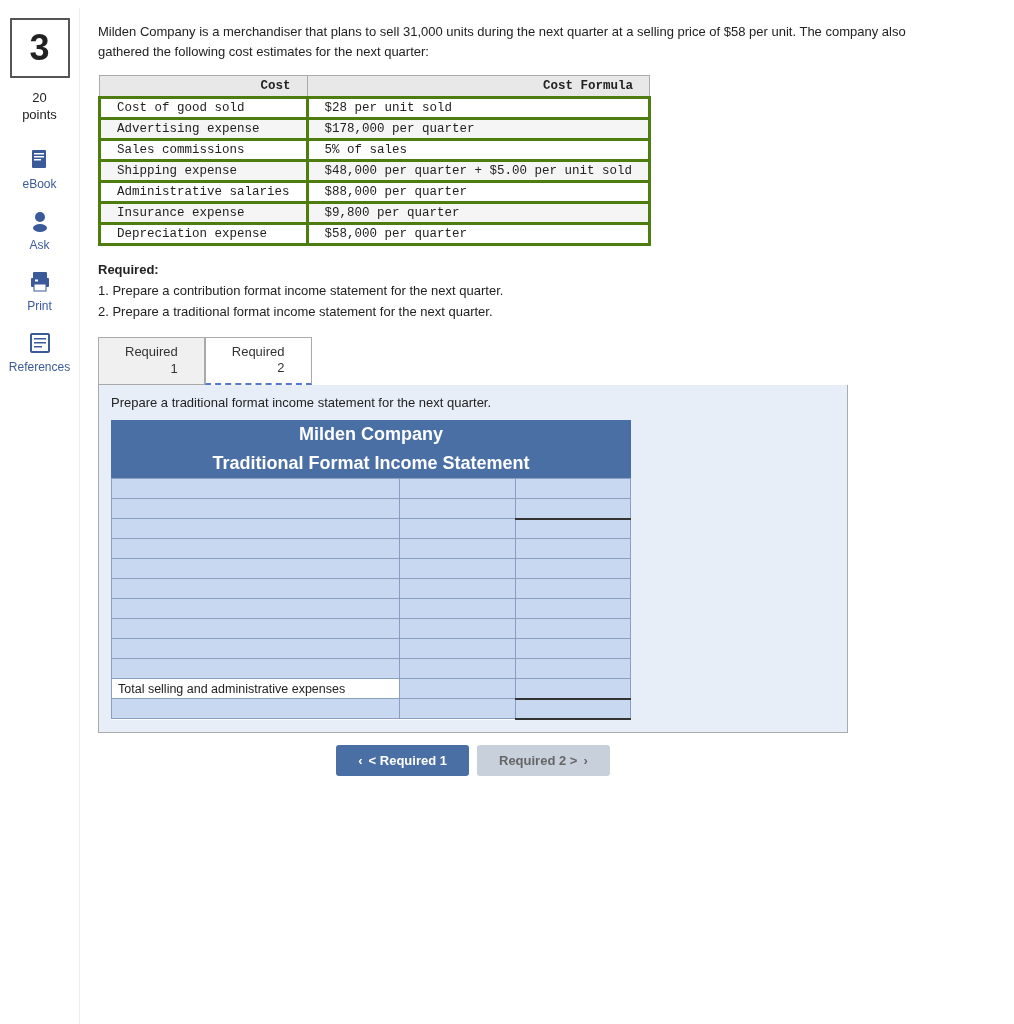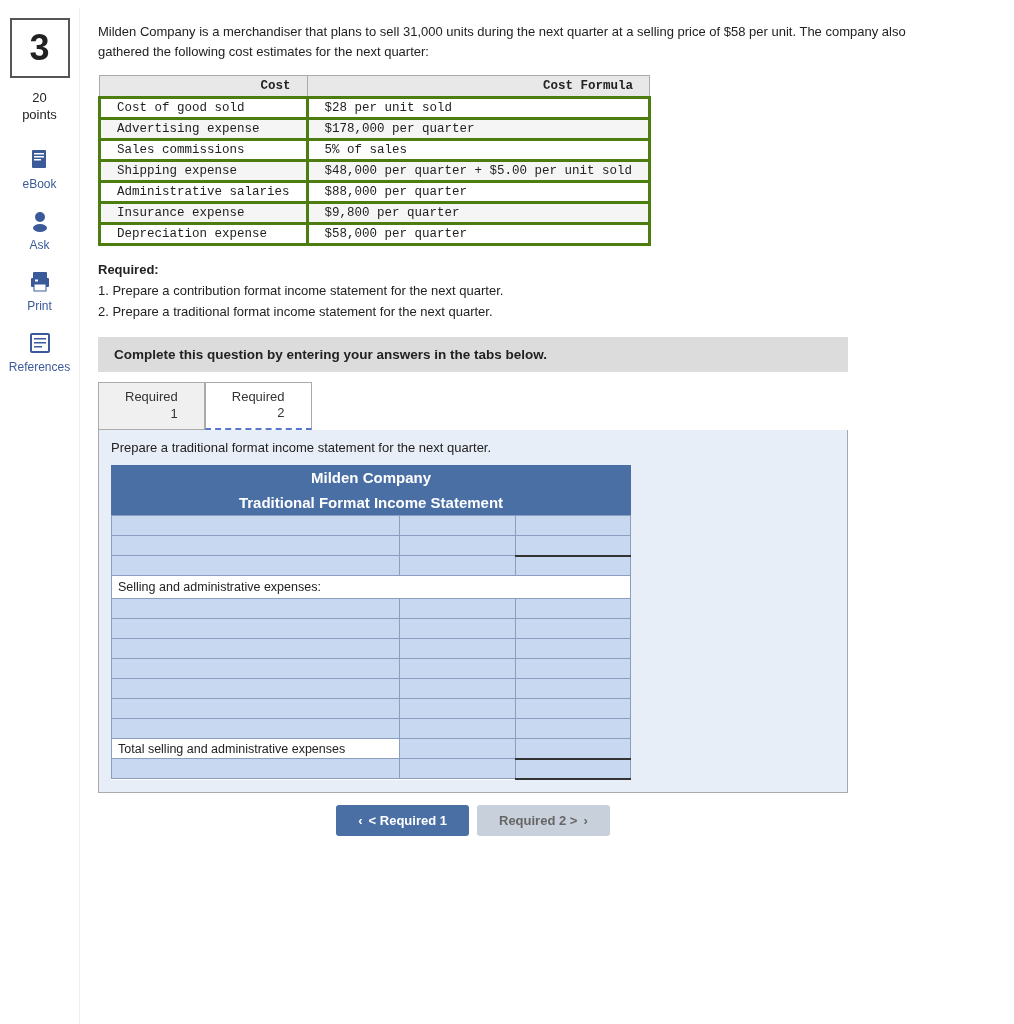--- a/index.html
+++ b/index.html
@@ -159,21 +159,21 @@
     .stmt-container {
       background: #fff;
       max-width: 520px;
     }
     .stmt-header {
       background: #4a6fa5;
       color: #fff;
       text-align: center;
       font-weight: bold;
       padding: 4px 8px;
-      font-size: 15px;
+      font-size: 18px;
     }
     .stmt-table {
       width: 100%;
       border-collapse: collapse;
       font-size: 12.5px;
     }
     .stmt-table td {
       border: 1px solid #8a9fc0;
       padding: 2px 6px;
       height: 20px;
@@ -330,21 +330,20 @@
     </table>
 
     <div>
       <p class="required-label">Required:</p>
       <div class="required-items">
         <div>1. Prepare a contribution format income statement for the next quarter.</div>
         <div>2. Prepare a traditional format income statement for the next quarter.</div>
       </div>
     </div>
 
-    <div class="complete-banner">Complete this question by entering your answers in the tabs below.</div>
 
     <div class="tabs-row">
       <button class="tab-btn inactive">
         <span>Required</span><br>
         <span>1</span>
       </button>
       <button class="tab-btn active">
         <span>Required</span><br>
         <span>2</span>
       </button>
@@ -371,25 +370,20 @@
               <td class="value-cell"><input type="text" style="width: 100%; border: none; background: transparent; font-size: 12px;"></td>
               <td class="total-cell" style="border-bottom:2px solid #333;"><input type="text" style="width: 100%; border: none; background: transparent; font-size: 12px;"></td>
             </tr>
 
             <tr>
               <td class="label-cell"></td>
               <td class="value-cell"><input type="text" style="width: 100%; border: none; background: transparent; font-size: 12px;"></td>
               <td class="total-cell"><input type="text" style="width: 100%; border: none; background: transparent; font-size: 12px;"></td>
             </tr>
 
-            <tr>
-              <td colspan="3" class="section-label" style="background:#fff; padding: 4px 6px;">
-                <span>Selling and administrative expenses:</span>
-              </td>
-            </tr>
 
             <tr>
               <td class="label-cell" style="background:#c8d8f0;"><input type="text" style="width: 100%; border: none; background: transparent; font-size: 12px;"></td>
               <td class="value-cell"><input type="text" style="width: 100%; border: none; background: transparent; font-size: 12px;"></td>
               <td class="total-cell"><input type="text" style="width: 100%; border: none; background: transparent; font-size: 12px;"></td>
             </tr>
             <tr>
               <td class="label-cell" style="background:#c8d8f0;"><input type="text" style="width: 100%; border: none; background: transparent; font-size: 12px;"></td>
               <td class="value-cell"><input type="text" style="width: 100%; border: none; background: transparent; font-size: 12px;"></td>
               <td class="total-cell"><input type="text" style="width: 100%; border: none; background: transparent; font-size: 12px;"></td>

